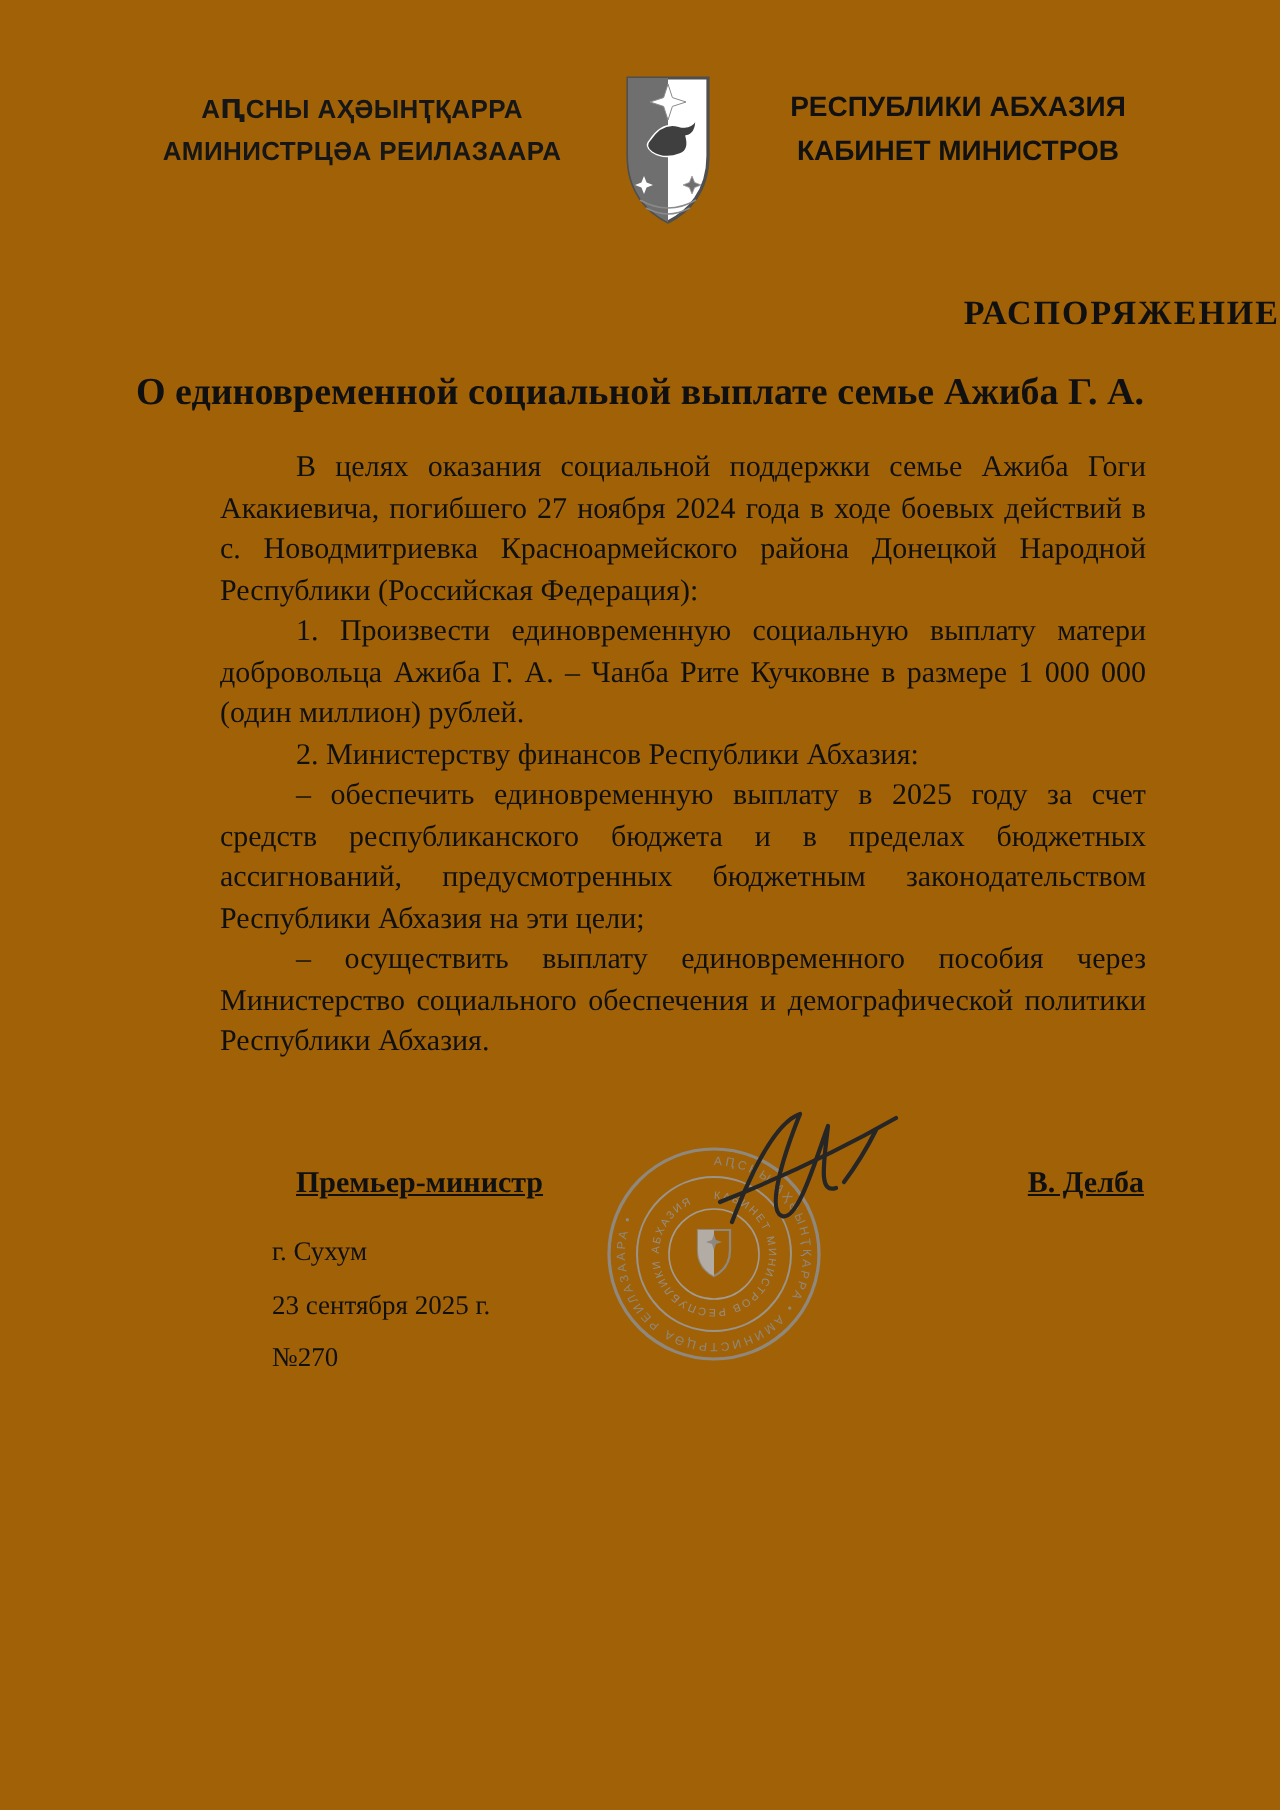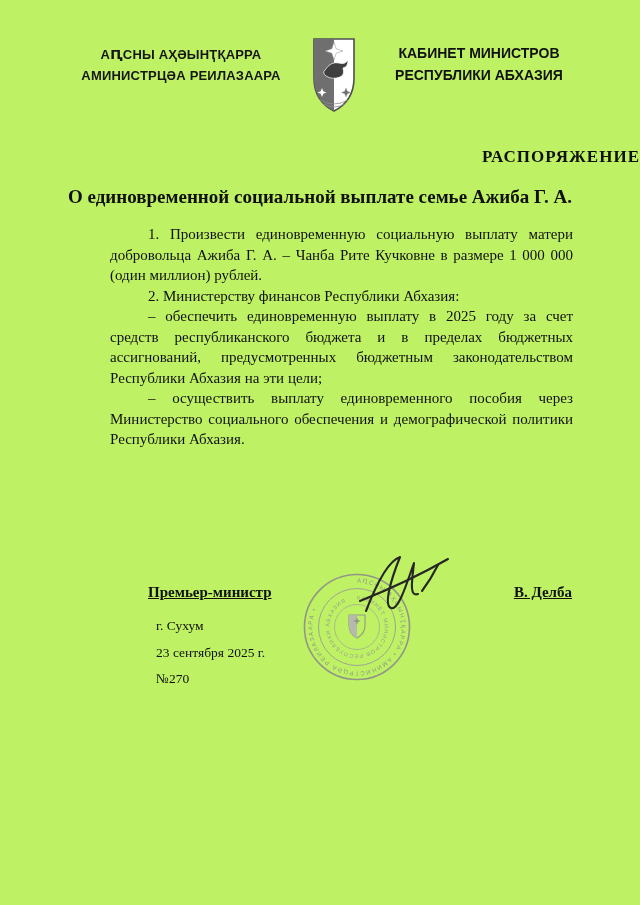--- a/index.html
+++ b/index.html
@@ -1,20 +1,20 @@
 <!DOCTYPE html>
 <html><head>
 <meta charset="utf-8">
 <style>
   * { margin:0; padding:0; box-sizing:border-box; }
   html,body { background:#ffffff; }
   body { font-family:"Liberation Serif","DejaVu Serif",serif; }
   .page {
     position:relative; width:640px; height:905px;
-    background:#bef264; color:#101010; overflow:hidden;
+    background:#a16207; color:#101010; overflow:hidden;
   }
   .hdr-left {
     position:absolute; top:44px; left:56px; width:250px;
     text-align:center;
     font-family:"Liberation Sans","DejaVu Sans",sans-serif;
     font-weight:bold; font-size:13px; line-height:21px; letter-spacing:.2px;
     color:#161616;
   }
   .hdr-right {
     position:absolute; top:42px; left:372px; width:214px;
@@ -35,21 +35,21 @@
   .doc-body {
     position:absolute; top:224px; left:110px; width:463px;
     font-size:15px; line-height:20.5px; text-align:justify;
   }
   .doc-body p { text-indent:38px; }
   .sign-row {
     position:absolute; top:584px; left:148px; width:424px;
     display:flex; justify-content:space-between;
     font-weight:bold; font-size:15px;text-decoration:underline;
   }
-  .meta { position:absolute; top:618px; left:156px; font-size:13.5px; }
+  .meta { position:absolute; top:618px; left:136px; font-size:13.5px; }
   .meta div { margin-bottom:10.5px; }
   .stamp { position:absolute; top:572px; left:302px; width:110px; height:110px; opacity:.9; }
   .autograph { position:absolute; top:551px; left:352px; width:102px; height:66px; }
 </style>
 </head>
 <body>
 
 <div class="page">
 
   <div class="hdr-left">
@@ -64,28 +64,29 @@
       <path d="M23,6 l2.2,6.8 6.8,2.2 -6.8,2.2 -2.2,6.8 -2.2,-6.8 -6.8,-2.2 6.8,-2.2 z" fill="#ffffff" stroke="#8a8a8a" stroke-width="0.5"></path>
       <path d="M14,34 q6,-9 14,-7 q6,2 9,-3 q0,7 -5,8 q2,7 -3,9 q-8,3 -14,-1 q-4,-3 -1,-6 z" fill="#3f3f3f" stroke="#ffffff" stroke-width="0.7"></path>
       <path d="M11,52 l1.3,3.2 3.2,1.3 -3.2,1.3 -1.3,3.2 -1.3,-3.2 -3.2,-1.3 3.2,-1.3 z" fill="#ffffff"></path>
       <path d="M35,52 l1.3,3.2 3.2,1.3 -3.2,1.3 -1.3,3.2 -1.3,-3.2 -3.2,-1.3 3.2,-1.3 z" fill="#6f6f6f" stroke="#9a9a9a" stroke-width="0.4"></path>
       <path d="M9,64 q7,4 14,4 q7,0 14,-4" fill="none" stroke="#8a8a8a" stroke-width="0.8"></path>
       <path d="M12,68 q6,3 11,3 q5,0 11,-3" fill="none" stroke="#8a8a8a" stroke-width="0.8"></path>
     </svg>
   </div>
 
   <div class="hdr-right">
+    <div>РЕСПУБЛИКИ АБХАЗИЯ</div>
     <div>КАБИНЕТ МИНИСТРОВ</div>
-    <div>РЕСПУБЛИКИ АБХАЗИЯ</div>
   </div>
 
   <div class="doc-title">РАСПОРЯЖЕНИЕ</div>
   <div class="doc-subject">О единовременной социальной выплате семье Ажиба Г. А.</div>
 
   <div class="doc-body">
+    <p>В целях оказания социальной поддержки семье Ажиба Гоги Акакиевича, погибшего 27 ноября 2024 года в ходе боевых действий в с. Новодмитриевка Красноармейского района Донецкой Народной Республики (Российская Федерация):</p>
     <p>1. Произвести единовременную социальную выплату матери добровольца Ажиба Г. А.  – Чанба Рите Кучковне в размере 1 000 000 (один миллион) рублей.</p>
     <p>2. Министерству финансов Республики Абхазия:</p>
     <p>– обеспечить единовременную выплату в 2025 году за счет средств республиканского бюджета и в пределах бюджетных ассигнований, предусмотренных бюджетным законодательством Республики Абхазия на эти цели;</p>
     <p>– осуществить выплату единовременного пособия через Министерство социального обеспечения и демографической политики Республики Абхазия.</p>
   </div>
 
   <div class="sign-row">
     <span>Премьер-министр</span>
     <span>В. Делба</span>
   </div>

